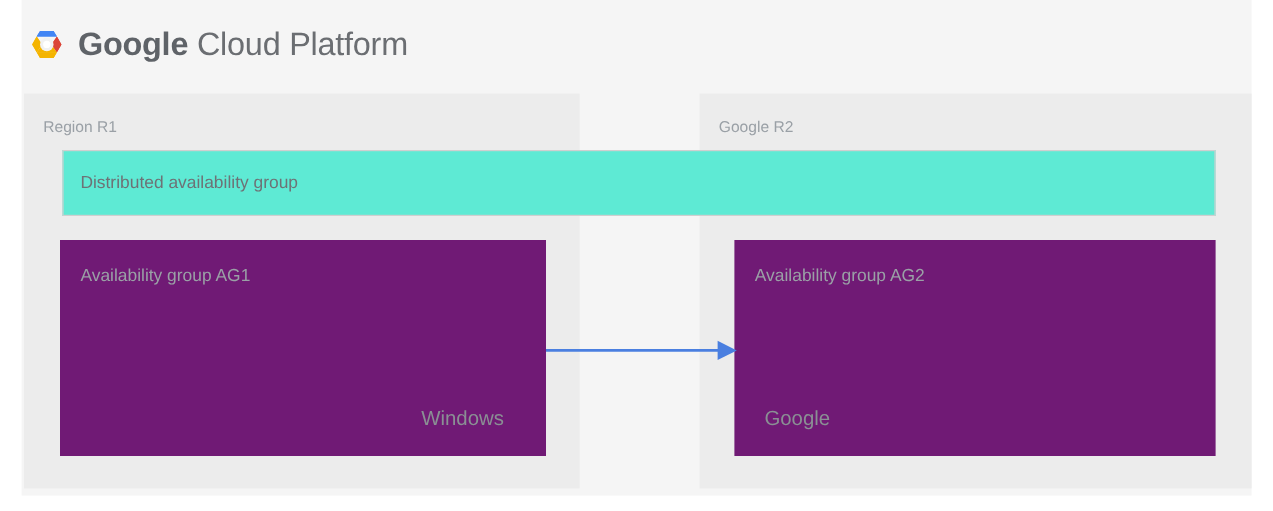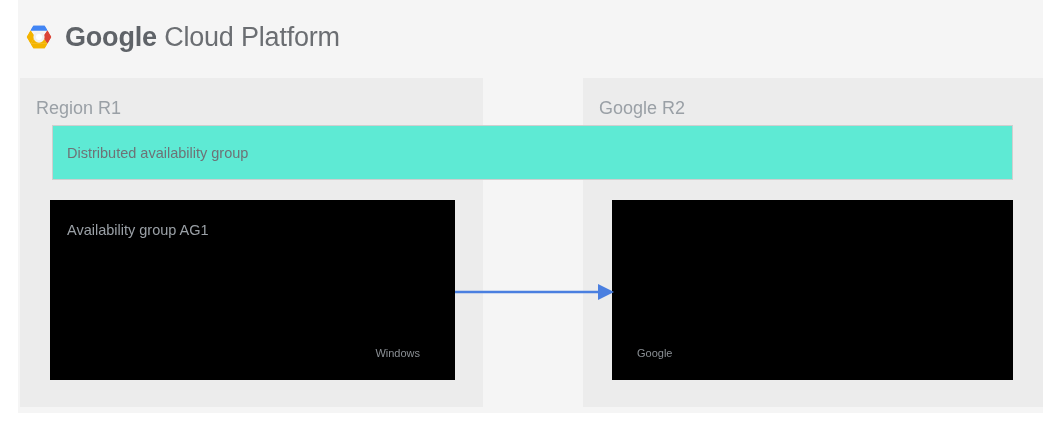--- a/index.html
+++ b/index.html
@@ -70,21 +70,21 @@
     height: 329px;
     background: #ececec;
   }
   .region-r1 { left: 20px;  width: 463px; }
   .region-r2 { left: 583px; width: 460px; }
 
   .region-label {
     position: absolute;
     top: 20px;
     left: 16px;
-    font-size: 18px;
+    font-size: 13px;
     color: #9aa0a6;
     white-space: nowrap;
   }
 
   
   .dag-box {
     position: absolute;
     left: 52px;
     top: 125px;
     width: 961px;
@@ -101,37 +101,37 @@
     font-size: 14.5px;
     color: #6e7276;
     white-space: nowrap;
   }
 
   
   .ag-box {
     position: absolute;
     top: 200px;
     height: 180px;
-    background: #000000;
+    background: #701a75;
   }
   .ag-box-1 { left: 50px;  width: 405px; }
   .ag-box-2 { left: 612px; width: 401px; }
 
   .ag-title {
     position: absolute;
     top: 22px;
     left: 17px;
     font-size: 14.5px;
     color: #9aa0a6;
     white-space: nowrap;
   }
   .ag-os {
     position: absolute;
     bottom: 21px;
-    font-size: 11px;
+    font-size: 17px;
     color: #8a8f94;
     white-space: nowrap;
   }
   .ag-os-right { right: 35px; }
   .ag-os-left  { left: 25px; }
 
   
   .arrow-svg {
     position: absolute;
     left: 450px;
@@ -177,20 +177,21 @@
   <div class="dag-box">
     <div class="dag-label">Distributed availability group</div>
   </div>
 
   <div class="ag-box ag-box-1">
     <div class="ag-title">Availability group AG1</div>
     <div class="ag-os ag-os-right">Windows</div>
   </div>
 
   <div class="ag-box ag-box-2">
+    <div class="ag-title">Availability group AG2</div>
     <div class="ag-os ag-os-left">Google</div>
   </div>
 
   <svg class="arrow-svg" viewBox="0 0 170 28">
     <line x1="5" y1="14" x2="150" y2="14" stroke="#4a7fe0" stroke-width="2.4"></line>
     <polygon points="148,6 164,14 148,22" fill="#4a7fe0"></polygon>
   </svg>
 
 </div>
 

